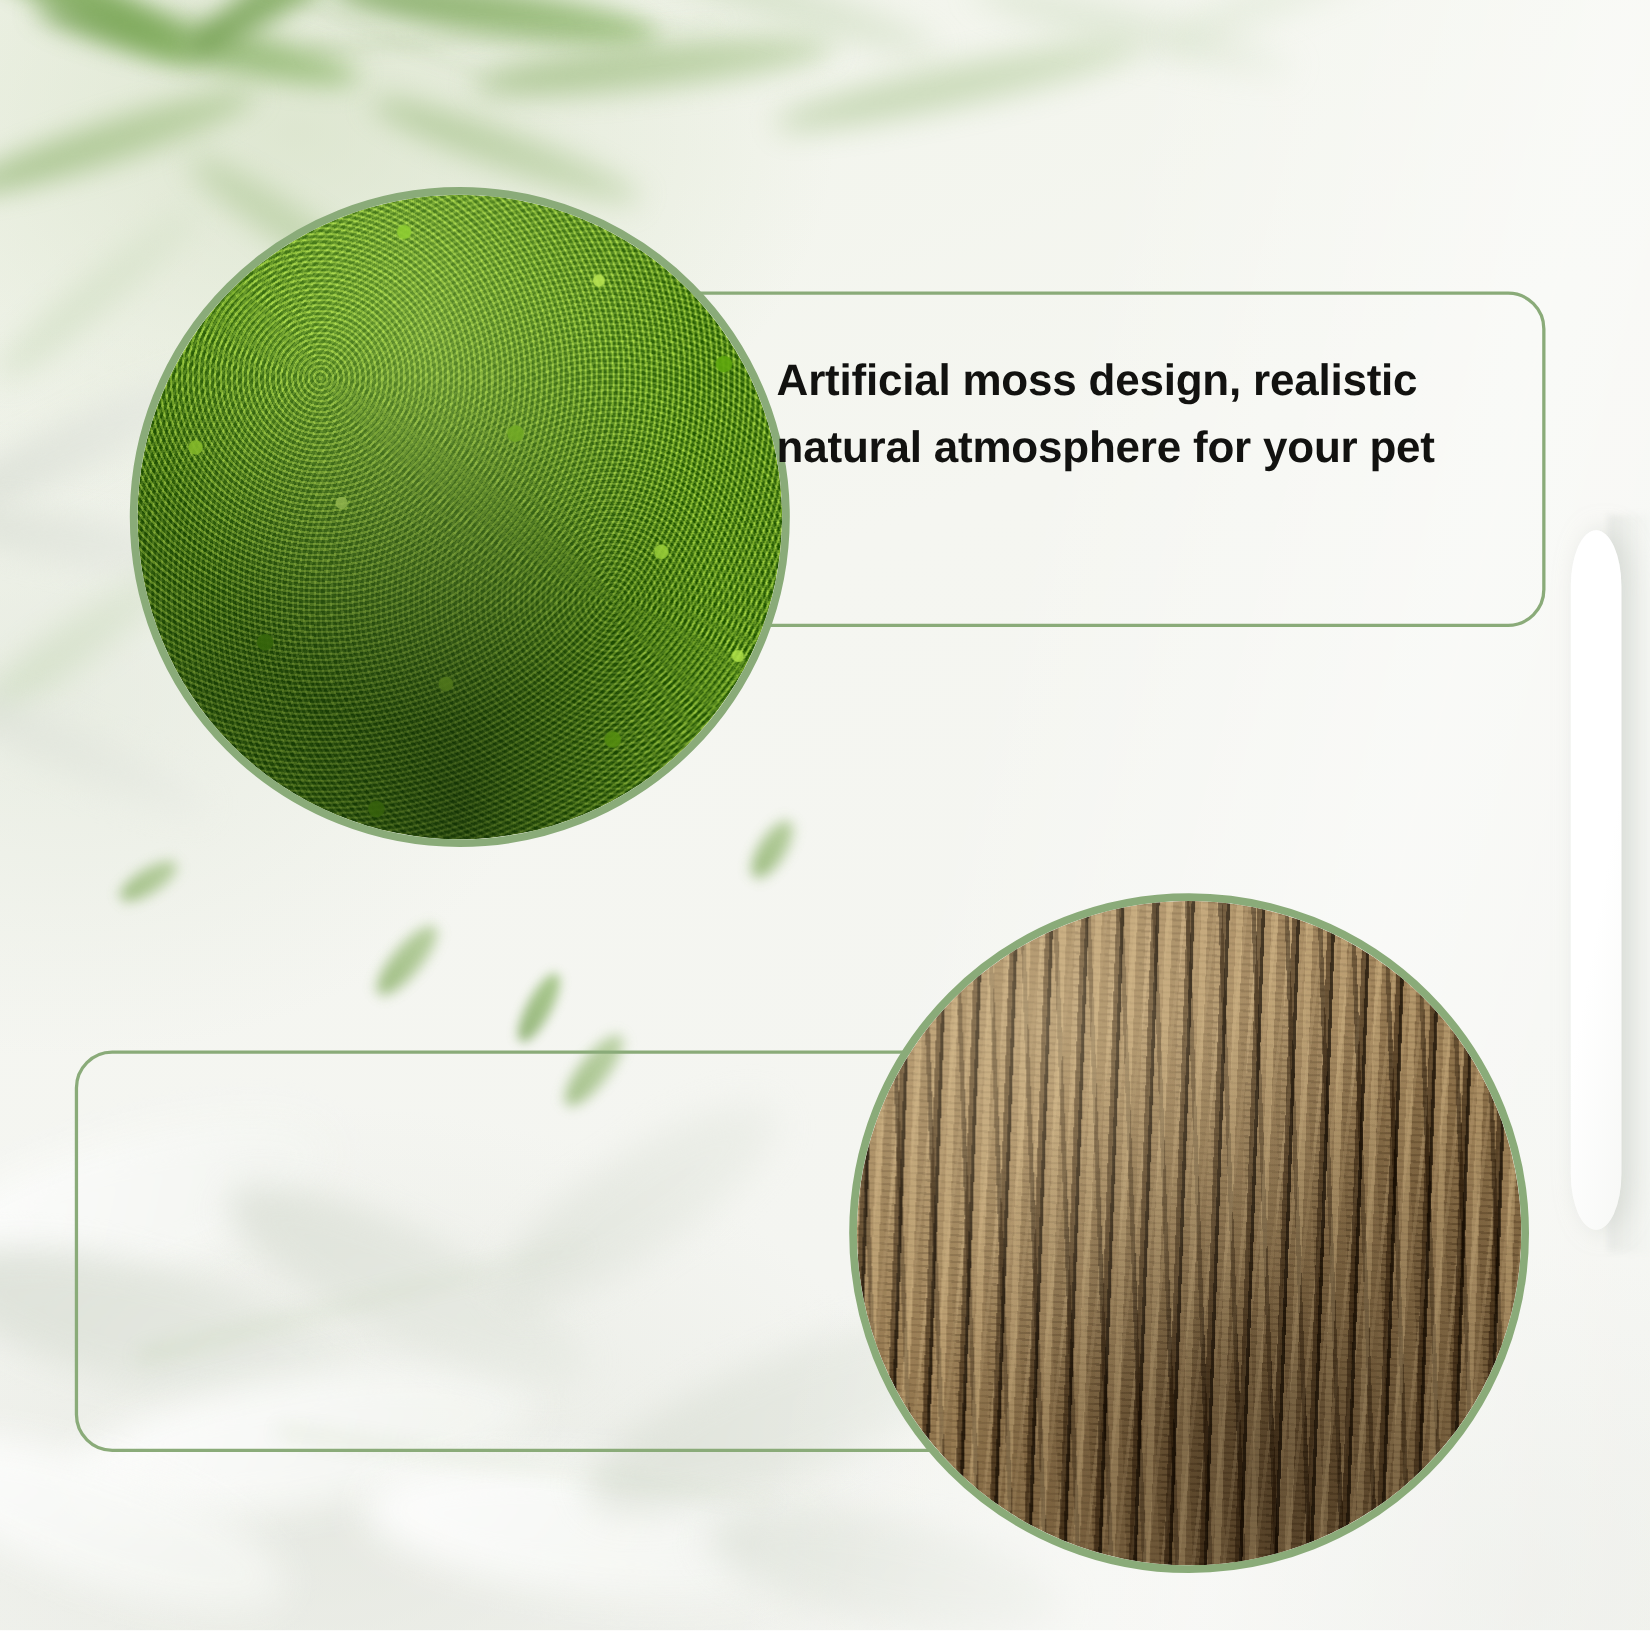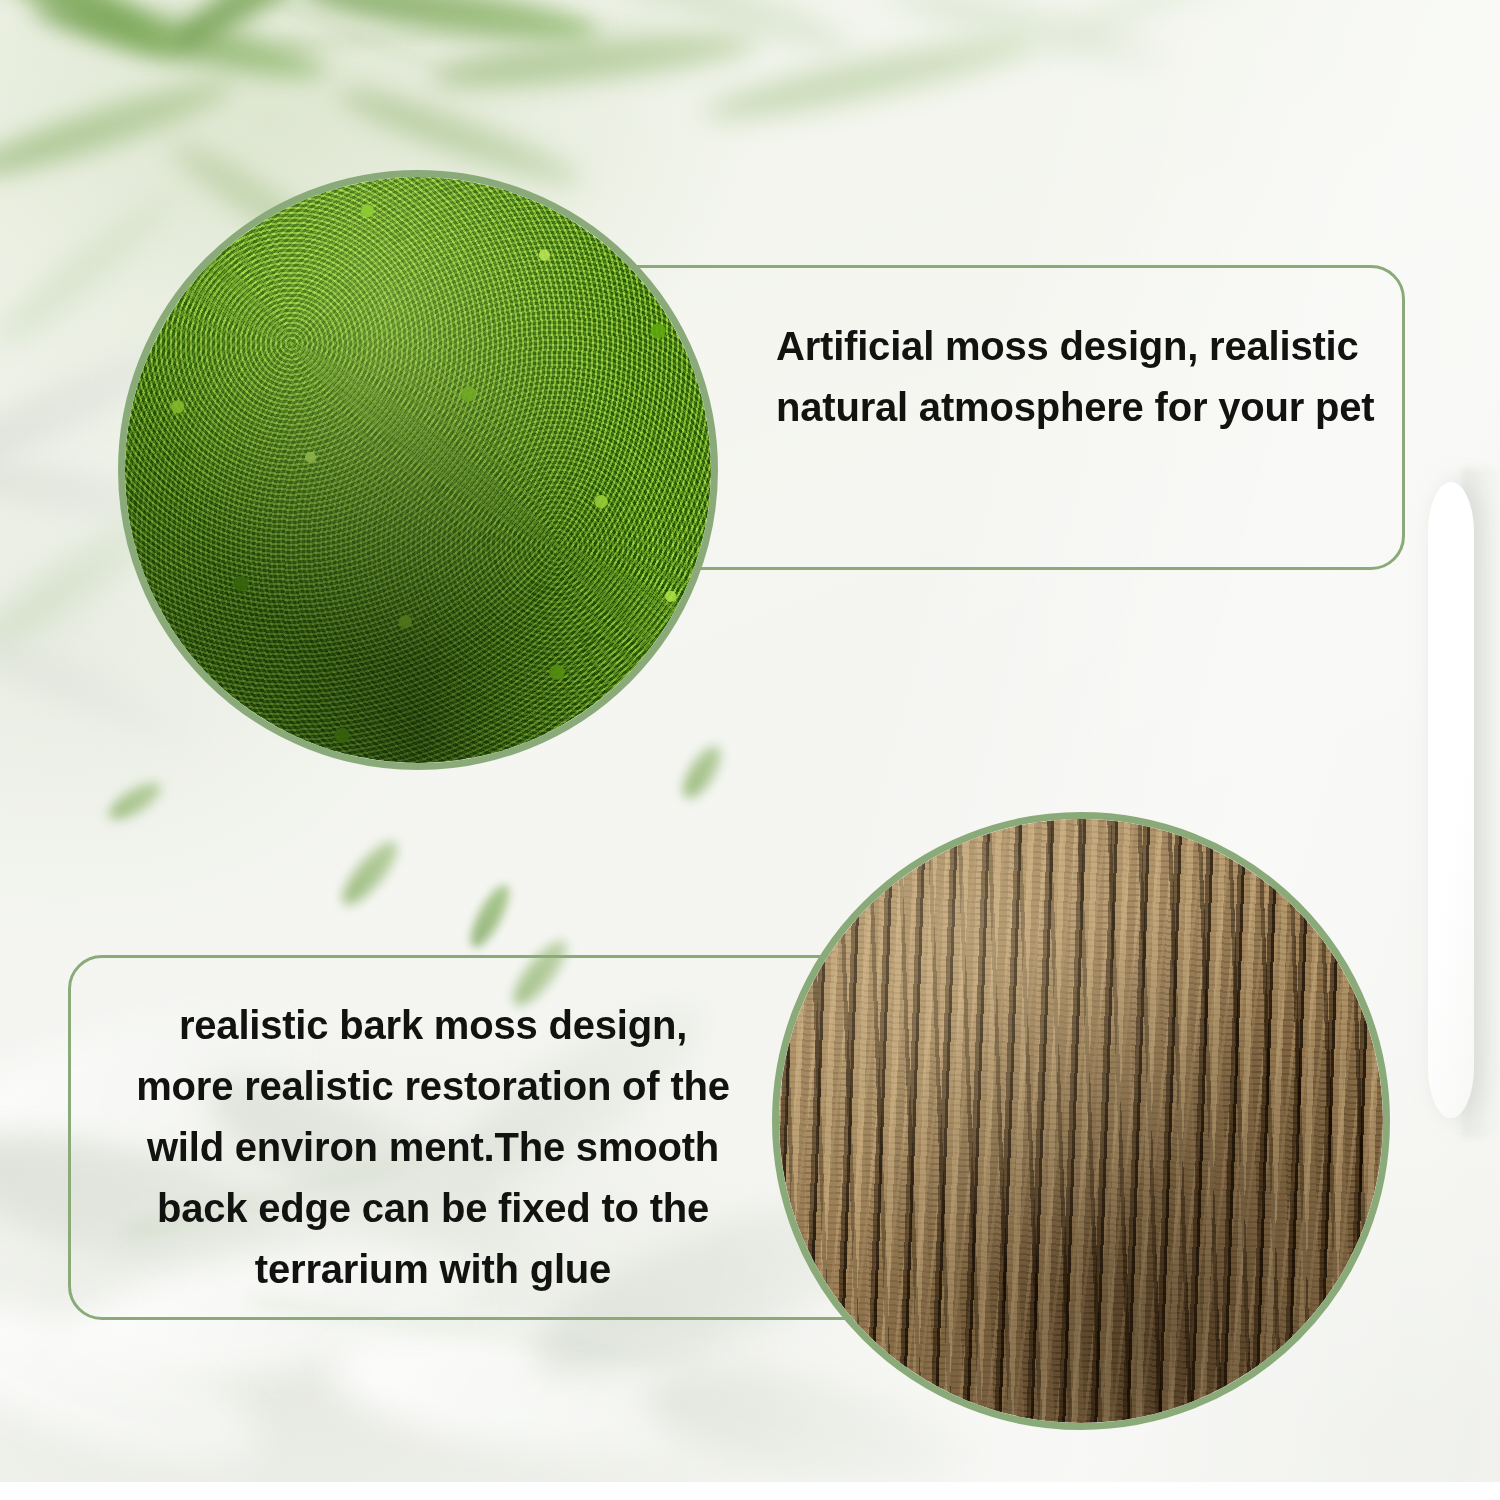--- a/index.html
+++ b/index.html
@@ -169,21 +169,21 @@
   }
 
   .callout-text {
     position:absolute;
     z-index:7;
     color:#121210;
     font-weight:700;
     letter-spacing:-0.2px;
   }
   .text-top {
-    left:776px; top:316px;
+    left:706px; top:316px;
     width:660px;
     font-size:40px;
     line-height:61px;
     text-align:left;
   }
   .text-bottom {
     left:88px; top:995px;
     width:690px;
     font-size:40px;
     line-height:61px;
@@ -267,24 +267,17 @@
               border-radius:50% 50% 50% 50% / 8% 8% 8% 8%;
               box-shadow:8px 0 22px rgba(200,205,198,0.55); filter:blur(0.6px);"></div>
   <div style="position:absolute; left:1462px; top:468px; width:38px; height:670px; z-index:7;
               background:linear-gradient(90deg, rgba(232,234,230,0.95), rgba(243,245,241,0.6)); filter:blur(3px);"></div>
 
   <div class="callout-text text-top">
     <span class="ln">Artificial moss design, realistic</span>
     <span class="ln">natural atmosphere for your pet</span>
   </div>
 
-  <div class="callout-text text-bottom">
-    <span class="ln">realistic bark moss design,</span>
-    <span class="ln">more realistic restoration of the</span>
-    <span class="ln">wild environ ment.The smooth</span>
-    <span class="ln">back edge can be fixed to the</span>
-    <span class="ln">terrarium with glue</span>
-  </div>
 
   <div class="bg-sheen"></div>
   <div class="bottom-white"></div>
 
 </div>
 
 </body></html>

